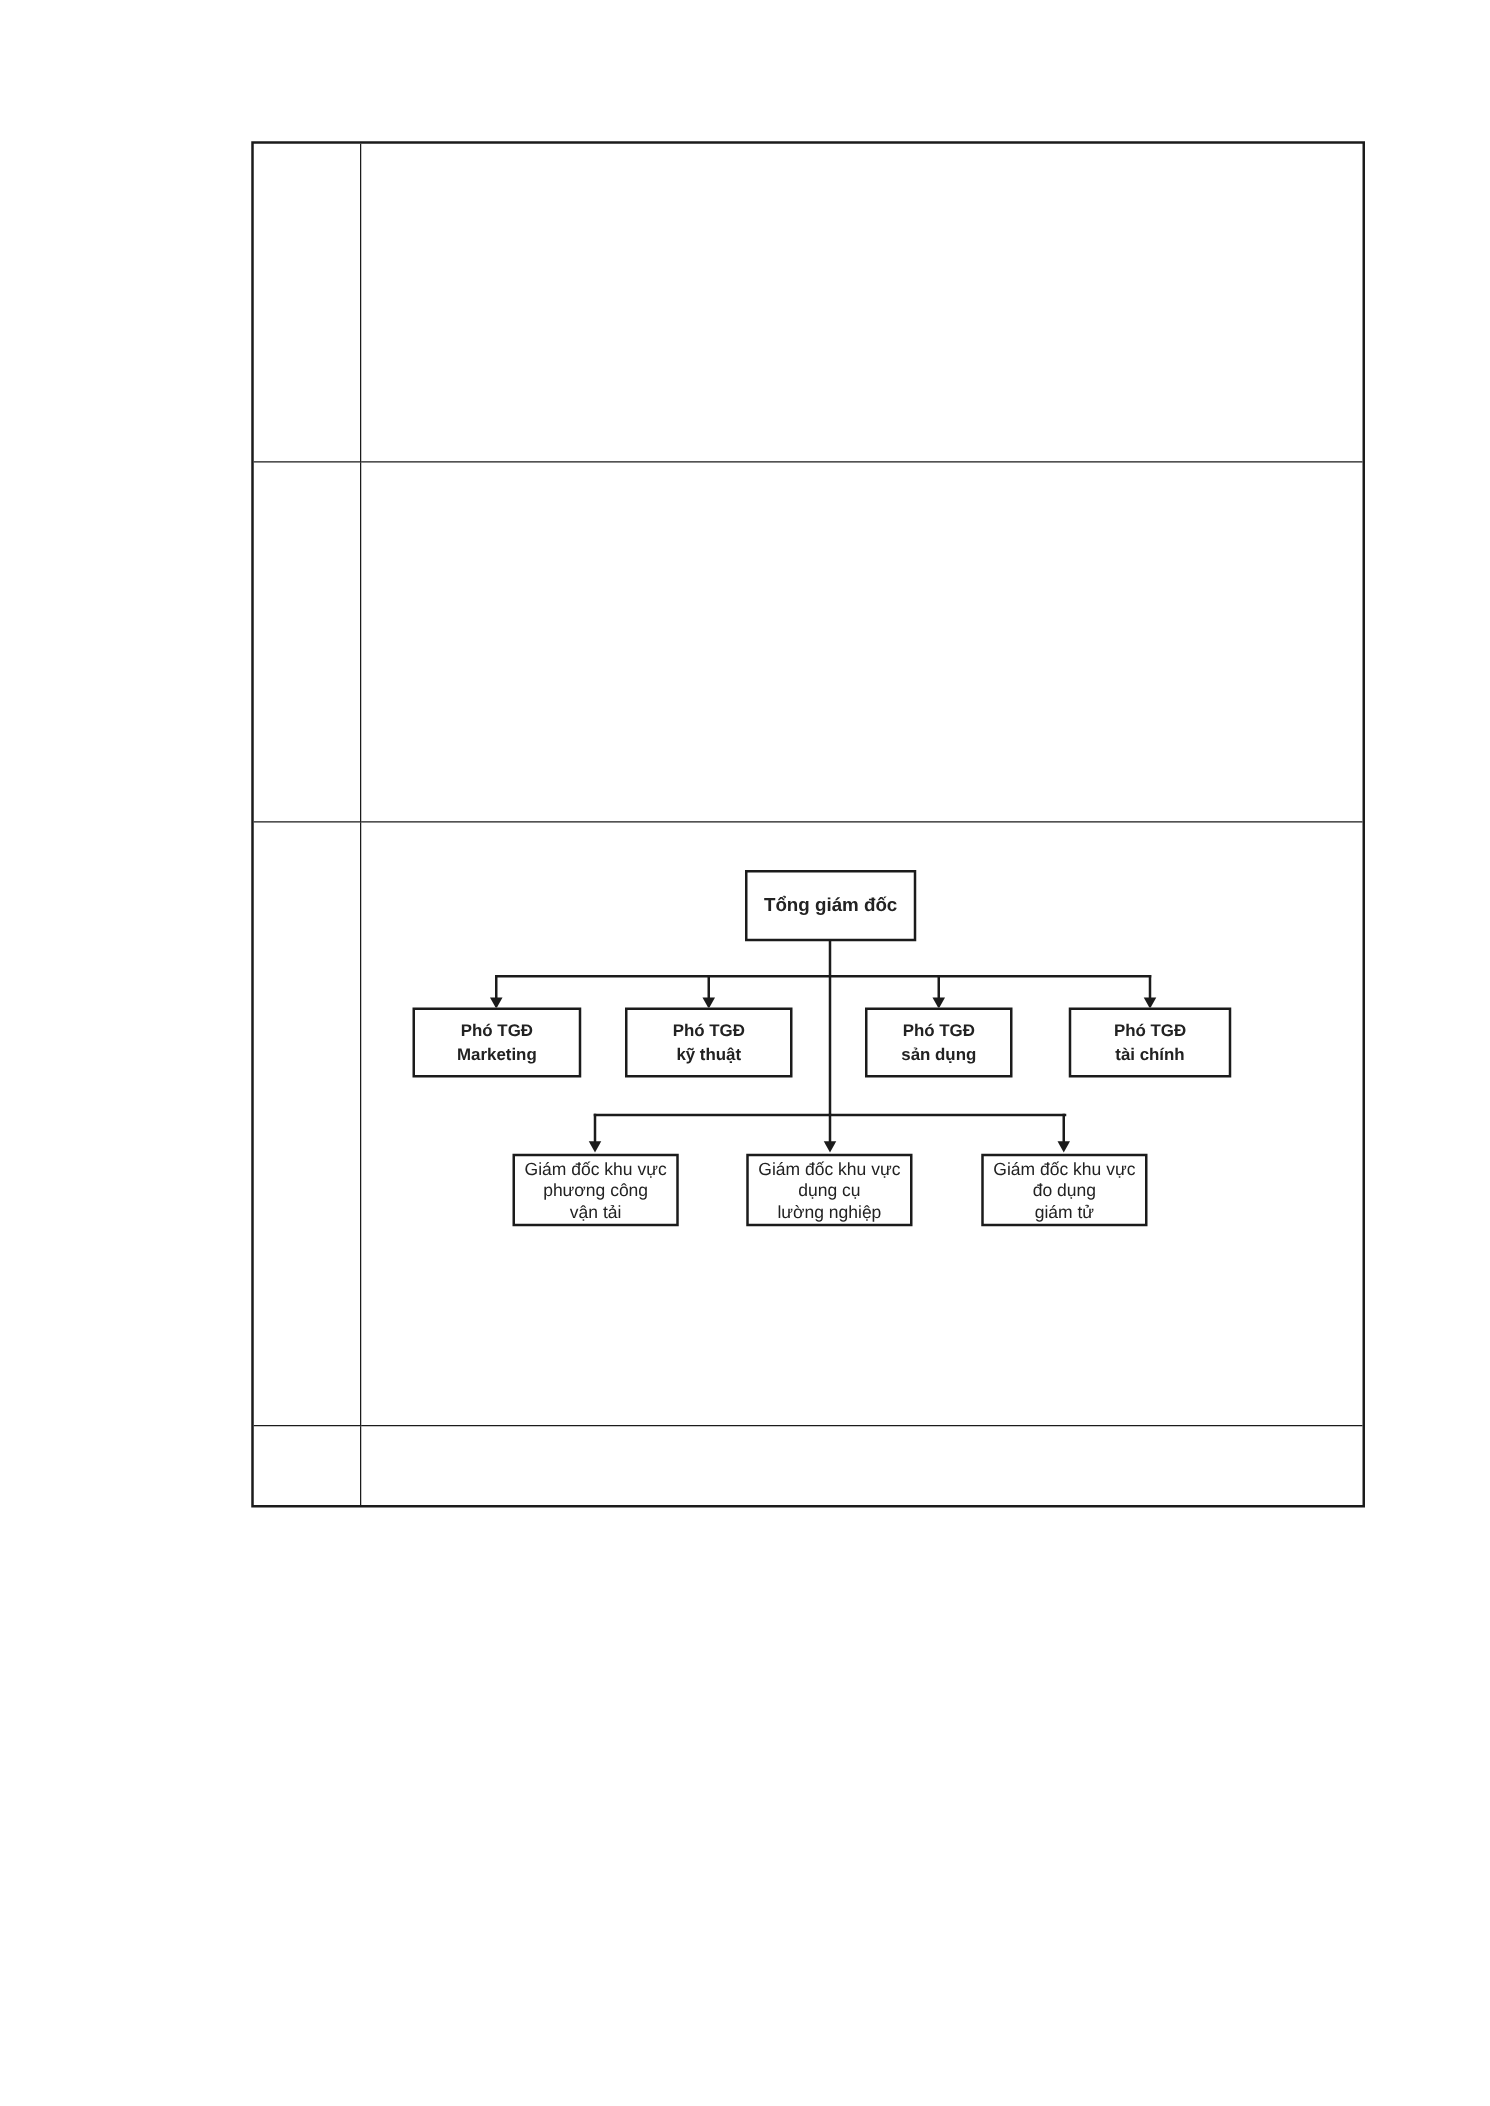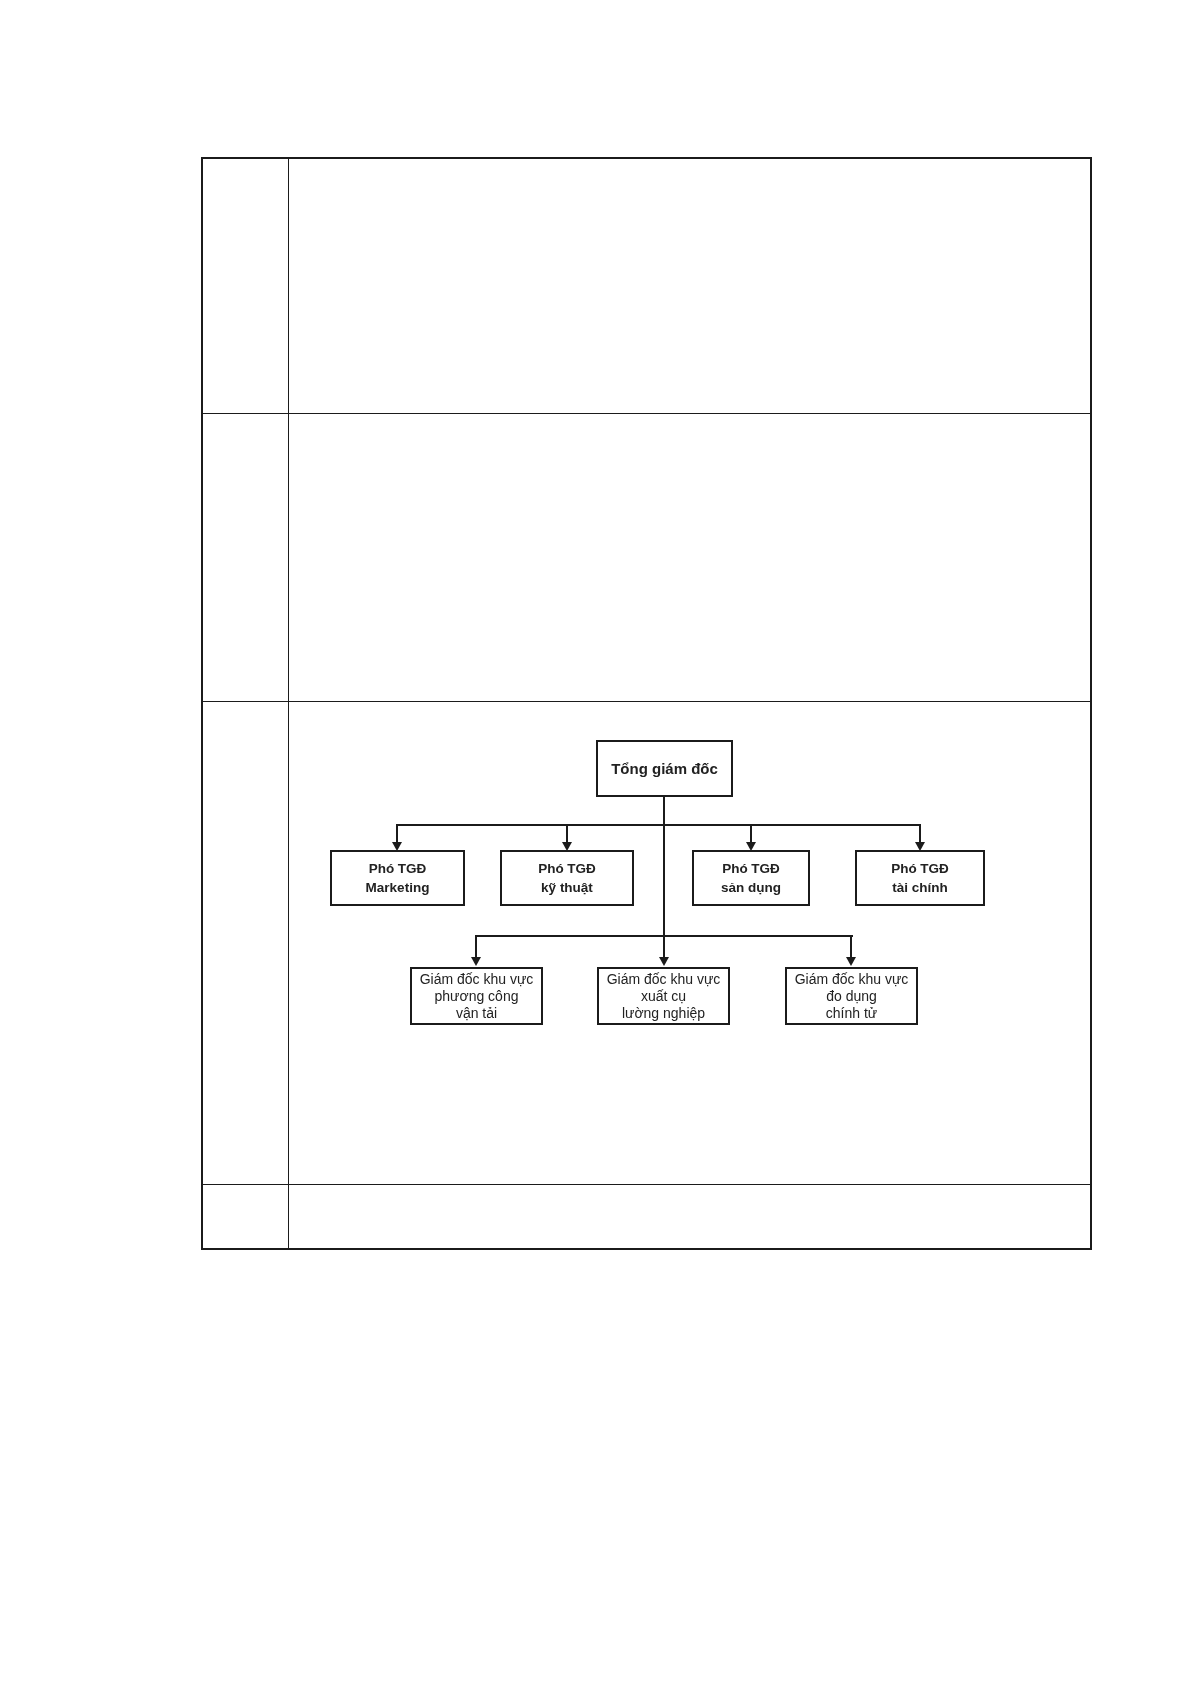--- a/index.html
+++ b/index.html
@@ -7,21 +7,20 @@
     --text-color:#222222;
     --page-bg:#ffffff;
   }
   html,body{margin:0;padding:0;}
   body{background:#ffffff;font-family:"Liberation Sans",sans-serif;}
   .page{
     position:relative;
     width:1192px;height:1255px;
     background:var(--page-bg,#fff);
     overflow:hidden;
-    margin-top:44px;
   }
   
   .doc-table{
     position:absolute;left:201px;top:113px;
     width:891px;height:1093px;
     border:2px solid var(--line-color);
     box-sizing:border-box;
     display:grid;
     grid-template-columns:86px 1fr;
     grid-template-rows:255px 288px 483px 1fr;
@@ -134,27 +133,27 @@
     <div class="conn" style="left:850px;top:891px;width:2px;height:23px;"></div>
     <div class="arrow-down" style="left:846px;top:913px;"></div>
 
     <div class="node region" style="left:410px;top:923px;width:133px;height:58px;">
       <span>Giám đốc khu vực</span>
       <span>phương công</span>
       <span>vận tải</span>
     </div>
     <div class="node region" style="left:597px;top:923px;width:133px;height:58px;">
       <span>Giám đốc khu vực</span>
-      <span>xuất cụ</span>
+      <span>dụng cụ</span>
       <span>lường nghiệp</span>
     </div>
     <div class="node region" style="left:785px;top:923px;width:133px;height:58px;">
       <span>Giám đốc khu vực</span>
       <span>đo dụng</span>
-      <span>chính tử</span>
+      <span>giám tử</span>
     </div>
 
   </div>
 
   <div class="footer-line"></div>
   <div class="artifact-teal"></div>
   <div class="artifact-purple"></div>
 
 </div>
 

